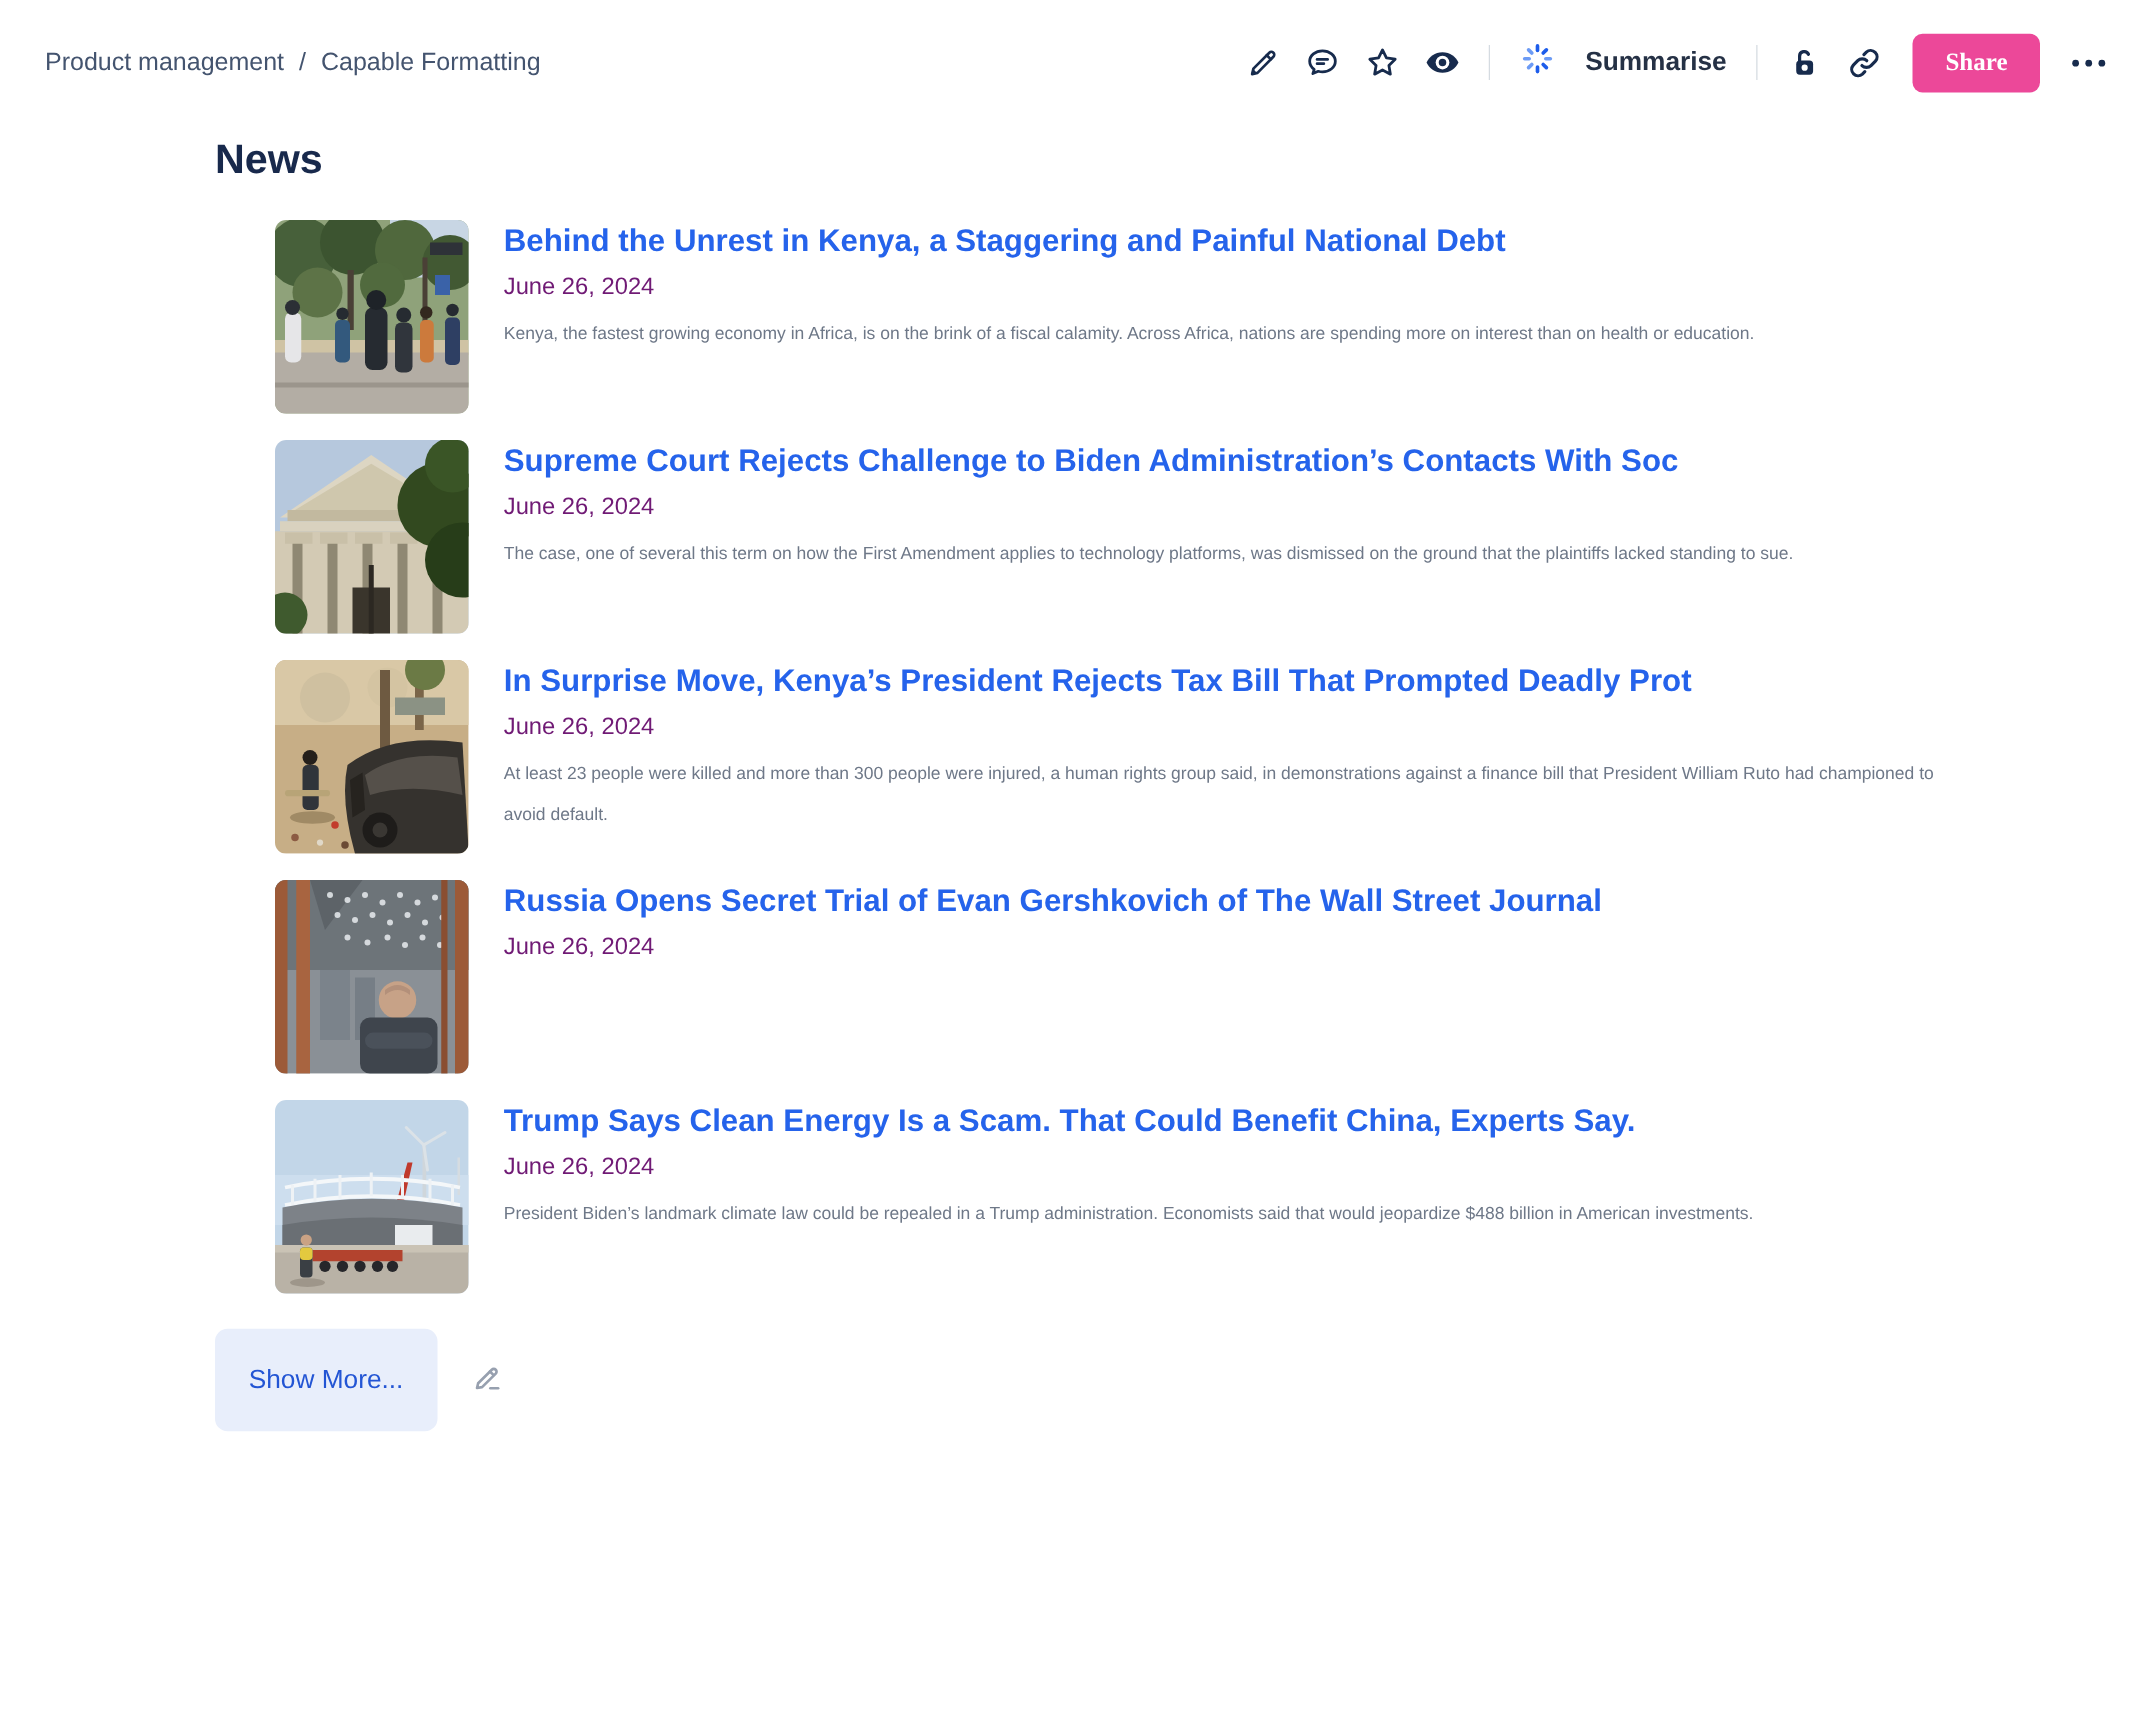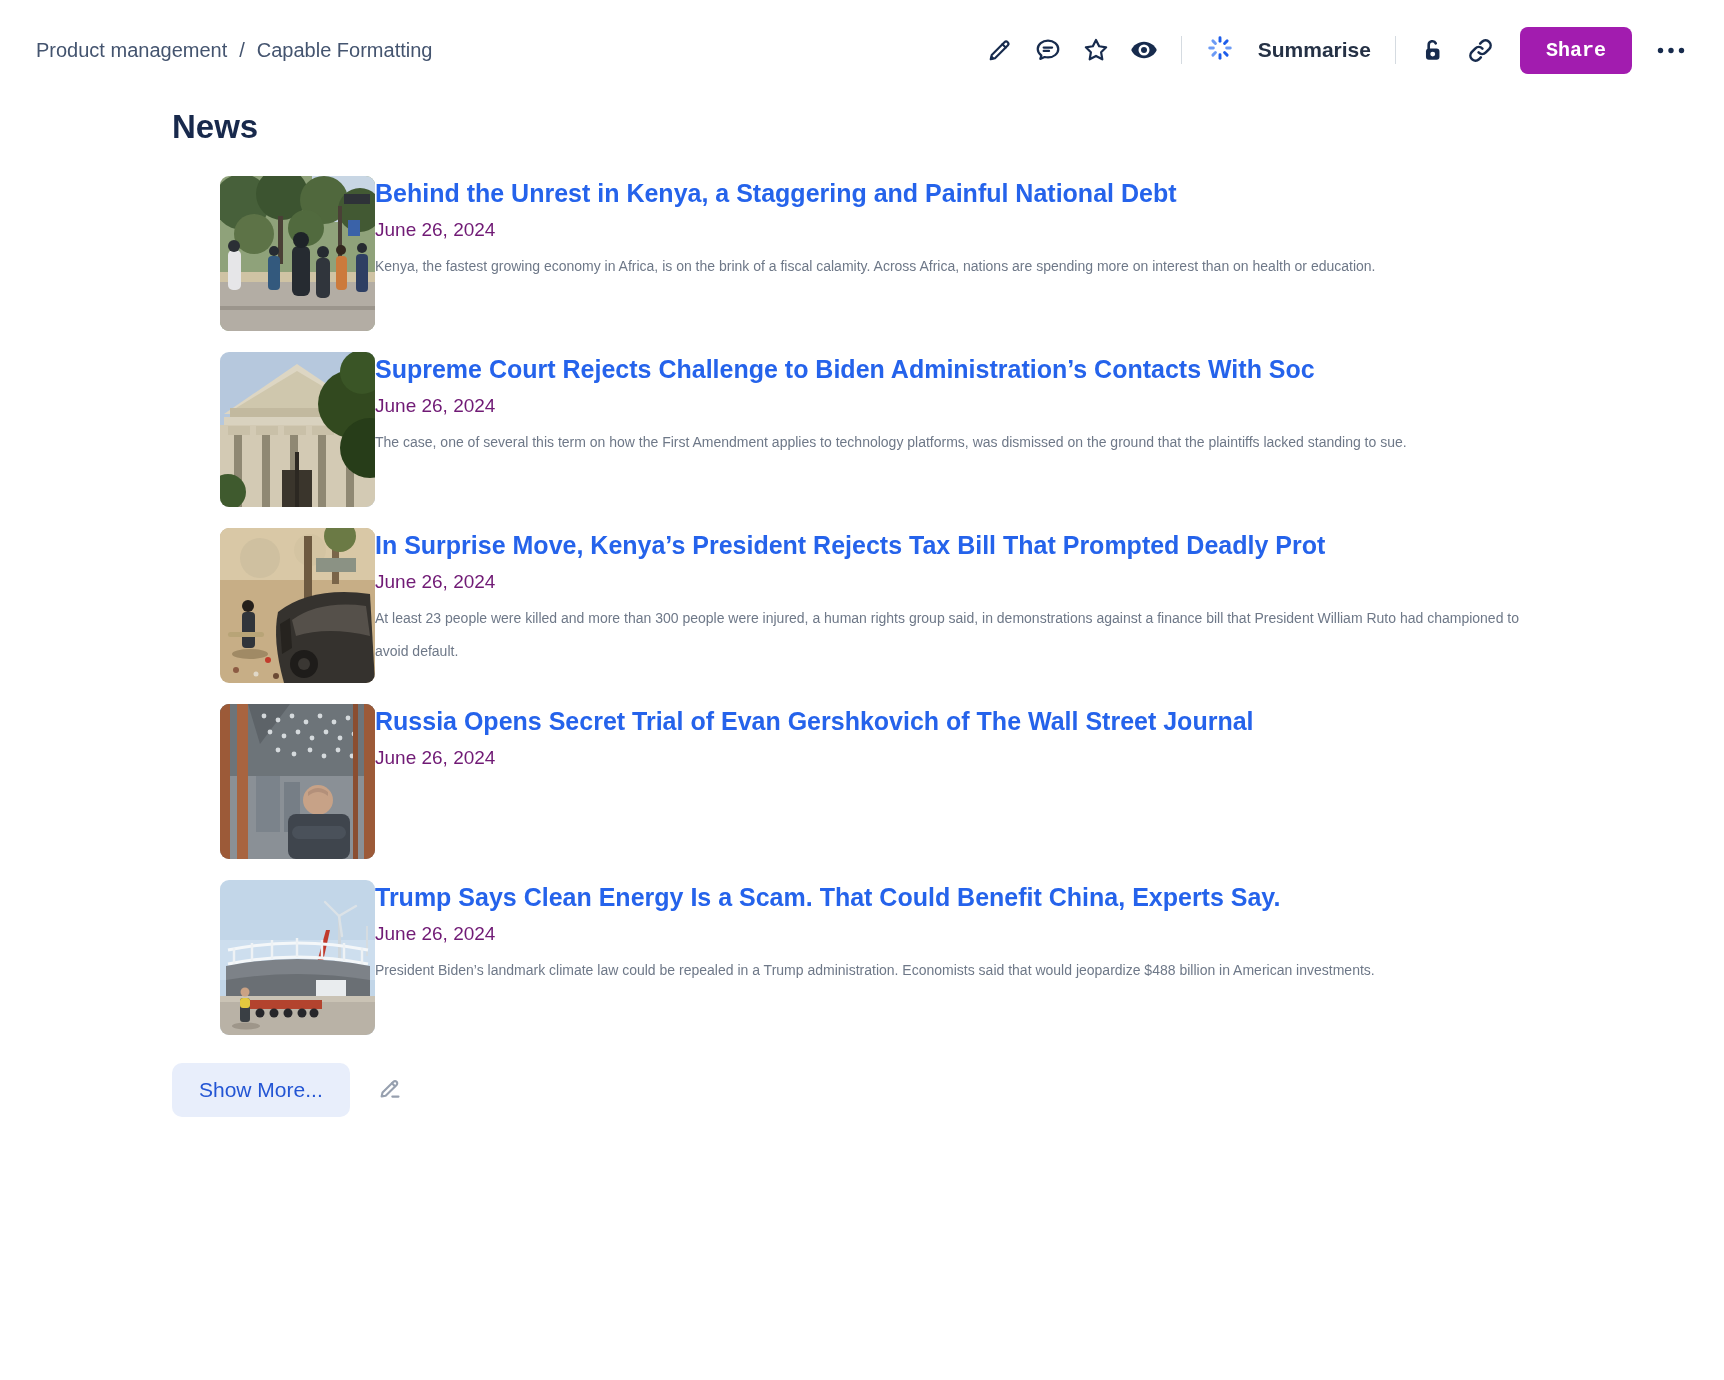--- a/index.html
+++ b/index.html
@@ -20,46 +20,46 @@
     background: transparent; border: none; border-radius: 4px; cursor: pointer;
   }
   .icon-btn svg { display: block; }
   .v-divider { width: 1px; height: 28px; background: #D5DBE1; margin: 0 8px; }
   .summarise-btn {
     display: flex; align-items: center; gap: 24px; background: transparent; border: none;
     cursor: pointer; font-family: inherit; font-size: 21px; font-weight: 600; color: #253145;
     padding: 4px 6px; border-radius: 4px;
   }
   .share-btn {
-    background: #a21caf; color: #ffffff; font-family: Liberation Mono, monospace; font-size: 20px; font-weight: 700;
+    background: #ec4899; color: #ffffff; font-family: Liberation Serif, serif; font-size: 20px; font-weight: 700;
     border: none; border-radius: 8px; padding: 12px 26px; cursor: pointer; margin: 0 10px;
   }
 
   
   .content { margin: 34px 169px 0 172px; }
   .page-title { font-size: 33px; font-weight: 700; color: #18294C; margin-bottom: 30px; }
 
   .news-list { display: flex; flex-direction: column; gap: 21px; }
-  .news-item { display: flex; min-height: 155px; padding-left: 48px; }
+  .news-item { display: flex; gap: 28px; min-height: 155px; padding-left: 48px; }
   .thumb {
     width: 155px; height: 155px; border-radius: 9px; overflow: hidden; flex-shrink: 0;
   }
   .thumb svg { display: block; width: 155px; height: 155px; }
   .item-body { flex: 1; min-width: 0; padding-top: 2px; }
   .item-title {
     display: block; font-size: 25px; font-weight: 700; color: #2563EB; text-decoration: none;
     white-space: nowrap; overflow: hidden; cursor: pointer; line-height: 1.25;
   }
   .item-date { font-size: 19px; color: #701a75; margin-top: 10px; }
   .item-desc { font-size: 14px; color: #6E7888; line-height: 33px; margin-top: 9px; max-width: 1200px; }
 
   .show-more-row { display: flex; align-items: center; gap: 26px; margin-top: 28px; }
   .show-more-btn {
     background: #E8EEFB; color: #2355D4; font-family: inherit; font-size: 21px; font-weight: 500;
-    border: none; border-radius: 10px; padding: 15px 27px; cursor: pointer;
+    border: none; border-radius: 10px; padding: 29px 27px; cursor: pointer;
   }
   .inline-edit-btn { background: transparent; border: none; cursor: pointer; padding: 0; display: flex; }
 </style>
 </head>
 <body>
 
 <div class="topbar">
   <div class="breadcrumb">
     <a>Product management</a>
     <span class="crumb-sep">/</span>

